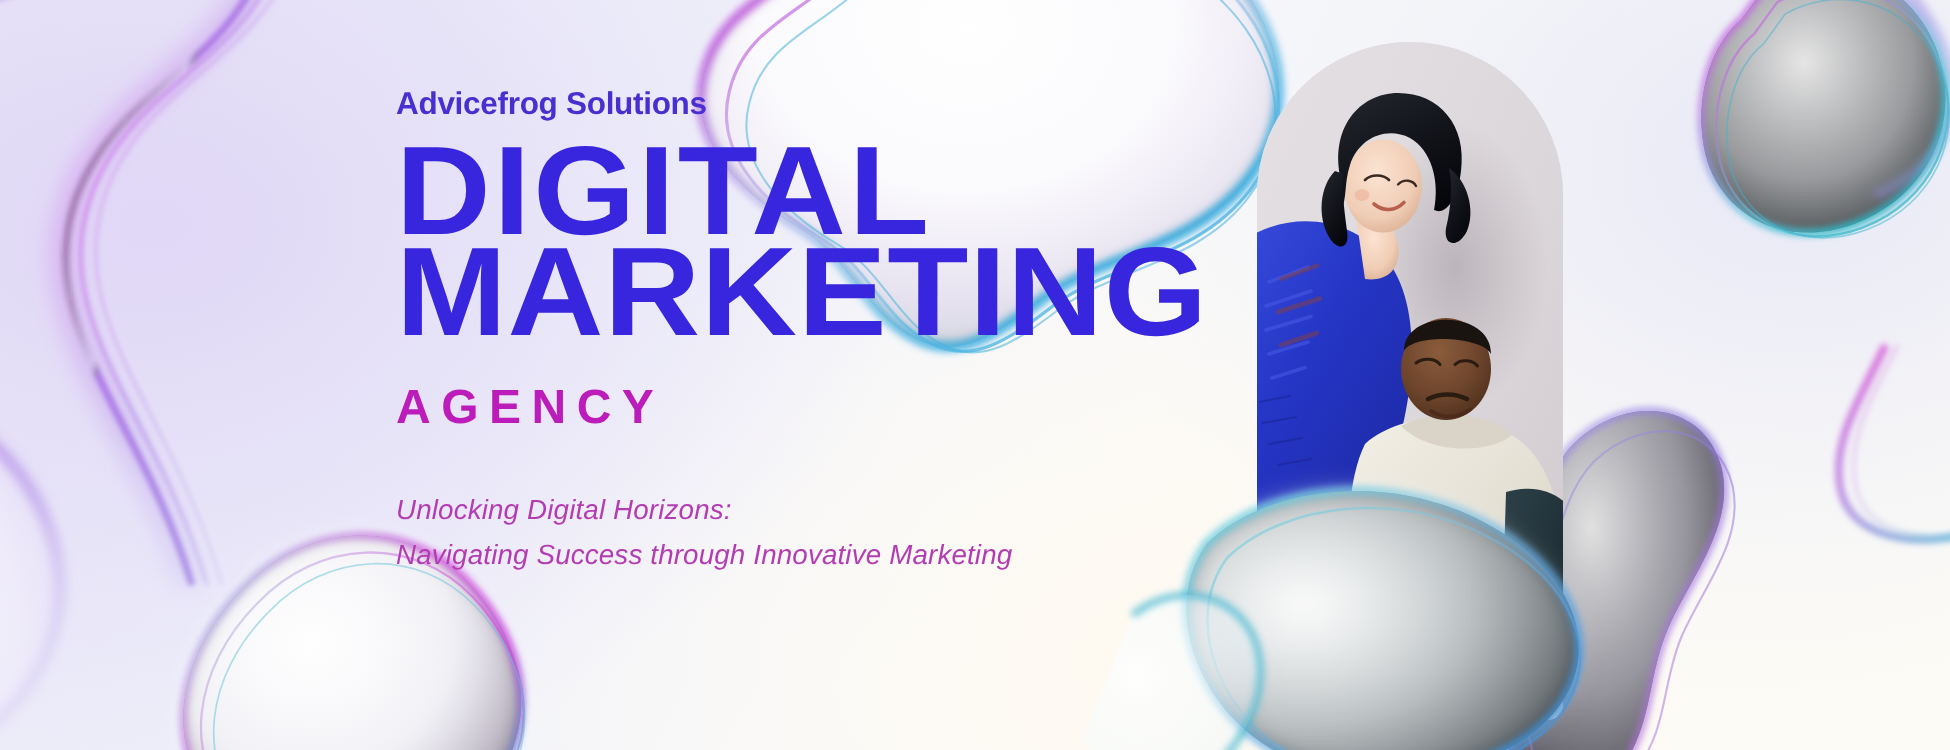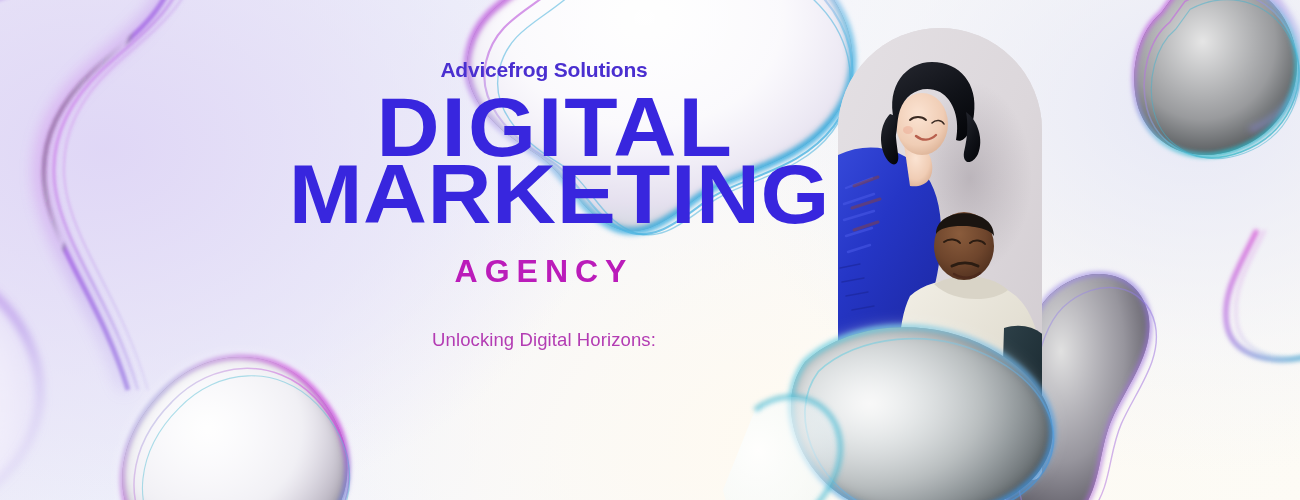--- a/index.html
+++ b/index.html
@@ -44,21 +44,20 @@
   #blob-right-mid     { left:1040px; top:255px;  width:220px;  height:290px; }
   #blob-far-right     { left:1215px; top:240px;  width:140px;  height:200px; }
   #blob-right-edge    { left:1230px; top:-30px;  width:110px;  height:160px; }
 
   
   .content {
     position:absolute;
     left:264px; top:58px;
     width:560px;
     z-index:6;
-    text-align:center;
   }
 
   .brand-name {
     font-size:21px;
     font-weight:bold;
     letter-spacing:-0.2px;
     color:#4a2fd0;
     line-height:1.1;
     margin-bottom:11px;
     white-space:nowrap;
@@ -97,21 +96,21 @@
     white-space:nowrap;
   }
 
   .tagline {
     margin-top:38px;
     font-size:18.5px;
     line-height:1.62;
     color:#b33cb3;
     letter-spacing:0.1px;
   }
-  .tagline-line { display:block; white-space:nowrap; }
+  .tagline-line { display:block; white-space:nowrap;font-style:italic; }
 
   
   .photo-frame {
     position:absolute;
     left:838px; top:28px;
     width:204px; height:452px;
     border-radius:102px 102px 10px 10px;
     overflow:hidden;
     z-index:4;
     background:#ded9dd;
@@ -497,17 +496,18 @@
 
     <div class="headline">
       <span class="headline-line1">DIGITAL</span>
       <span class="headline-line2">MARKETING</span>
     </div>
 
     <div class="agency-line">AGENCY</div>
 
     <div class="tagline">
       <span class="tagline-line">Unlocking Digital Horizons:</span>
+      <span class="tagline-line">Navigating Success through Innovative Marketing</span>
     </div>
 
   </div>
 
 </div>
 
 </body></html>

